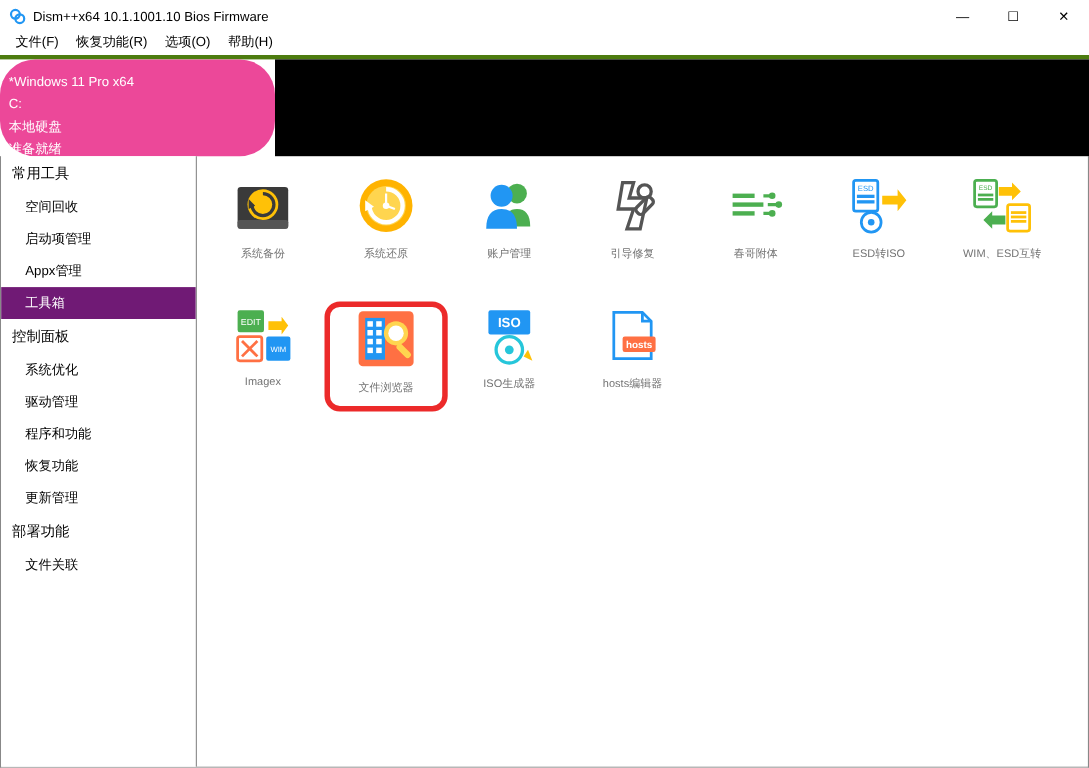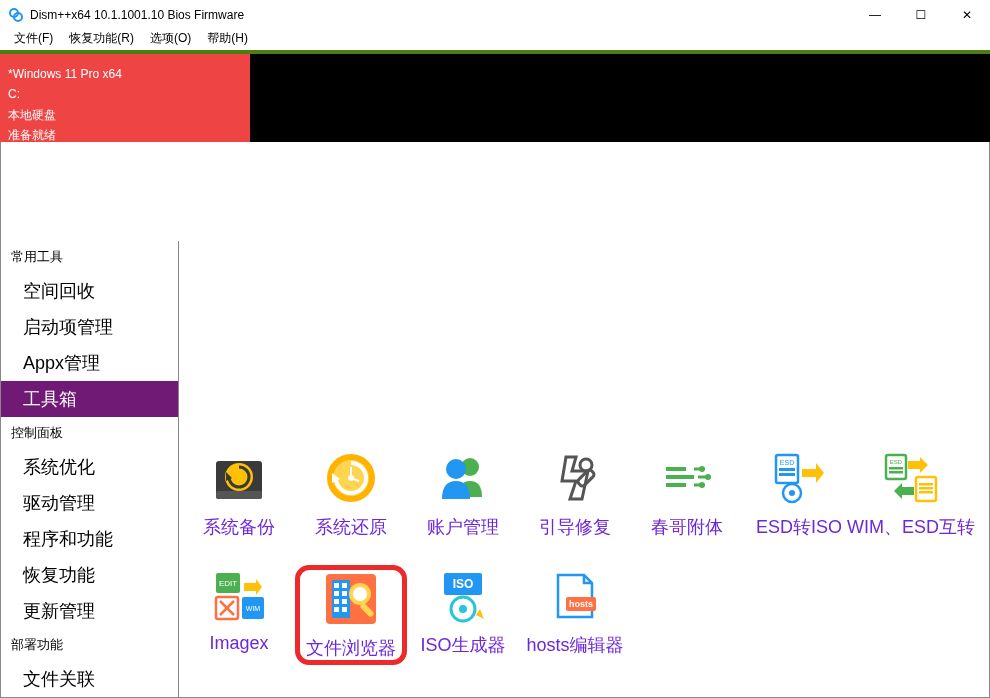--- a/index.html
+++ b/index.html
@@ -5,32 +5,32 @@
     * { margin: 0; padding: 0; box-sizing: border-box; }
     body { font-family: "Microsoft YaHei", "Segoe UI", sans-serif; font-size: 12px; background: #fff; width: 990px; height: 698px; overflow: hidden; }
     .titlebar { height: 30px; background: #fff; display: flex; align-items: center; padding-left: 8px; }
     .app-icon { width: 16px; height: 16px; margin-right: 6px; display: inline-flex; align-items: center; justify-content: center; }
     .title-text { font-size: 12px; color: #000; flex: 1; }
     .window-controls { display: flex; }
     .win-btn { width: 46px; height: 30px; display: flex; align-items: center; justify-content: center; cursor: pointer; }
     .menubar { height: 24px; background: #fff; display: flex; align-items: flex-end; padding-left: 6px; border-bottom: 4px solid #4d7c0f; }
     .menu-item { padding: 3px 8px; font-size: 12px; cursor: pointer; }
     .info-banner { height: 88px; display: flex; }
-    .info-left { width: 250px; background: #ef4444; color: #fff; padding: 10px 8px; font-size: 12px; line-height: 1.7; }
+    .info-left { width: 250px; background: #ec4899; color: #fff; padding: 10px 8px; font-size: 12px; line-height: 1.7; border-radius: 32px; }
     .info-right { flex: 1; background: #000; }
-    .main-area { display: flex; height: calc(698px - 30px - 24px - 88px); border: 1px solid #888; border-top: none; align-items: flex-end; }
+    .main-area { display: flex; height: calc(698px - 30px - 24px - 88px); border: 1px solid #888; border-top: none; }
     .sidebar { width: 178px; border-right: 1px solid #888; background: #fff; overflow-y: auto; }
     .section-header { padding: 7px 10px; font-size: 13px; font-weight: normal; color: #000; }
-    .sidebar-item { padding: 6px 10px 6px 22px; font-size: 18px; cursor: pointer; color: #000; }
+    .sidebar-item { padding: 6px 10px 6px 22px; font-size: 12px; cursor: pointer; color: #000; }
     .sidebar-item.selected { background: #701a75; color: #fff; }
     .content { flex: 1; padding: 14px 4px; overflow-y: auto; }
     .tool-grid { display: flex; flex-wrap: wrap; gap: 0; }
     .tool-card { width: 112px; height: 100px; display: flex; flex-direction: column; align-items: center; justify-content: flex-start; padding-top: 4px; cursor: pointer; margin: 0 0 18px 0; }
     .tool-icon { width: 54px; height: 54px; display: flex; align-items: center; justify-content: center; margin-bottom: 10px; }
-    .tool-label { font-size: 18px; color: #6d28d9; text-align: center; white-space: nowrap; }
+    .tool-label { font-size: 10px; color: #737373; text-align: center; white-space: nowrap; }
     .highlighted { border: 5px solid #ec2a2a; border-radius: 14px; padding-top: 0; }
     .highlighted .tool-icon { margin-top: 2px; }
   </style>
 </head>
 <body>
 
 <div class="titlebar">
   <span class="app-icon">
     <svg width="16" height="16" viewBox="0 0 16 16">
         <circle cx="6" cy="6" r="4" fill="none" stroke="#2196F3" stroke-width="2"></circle>

